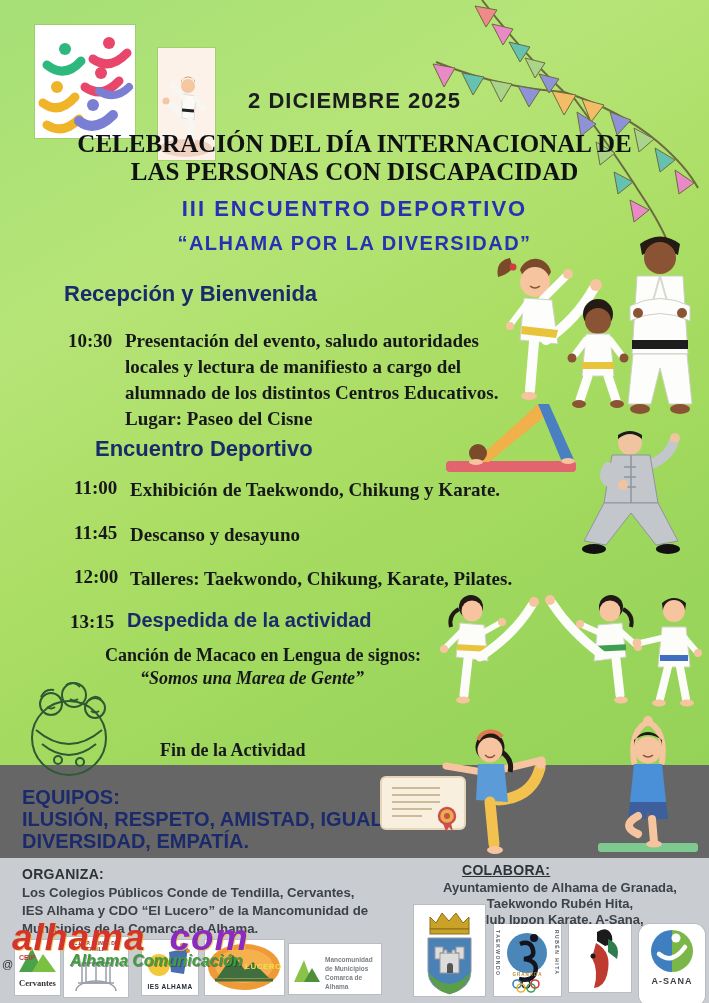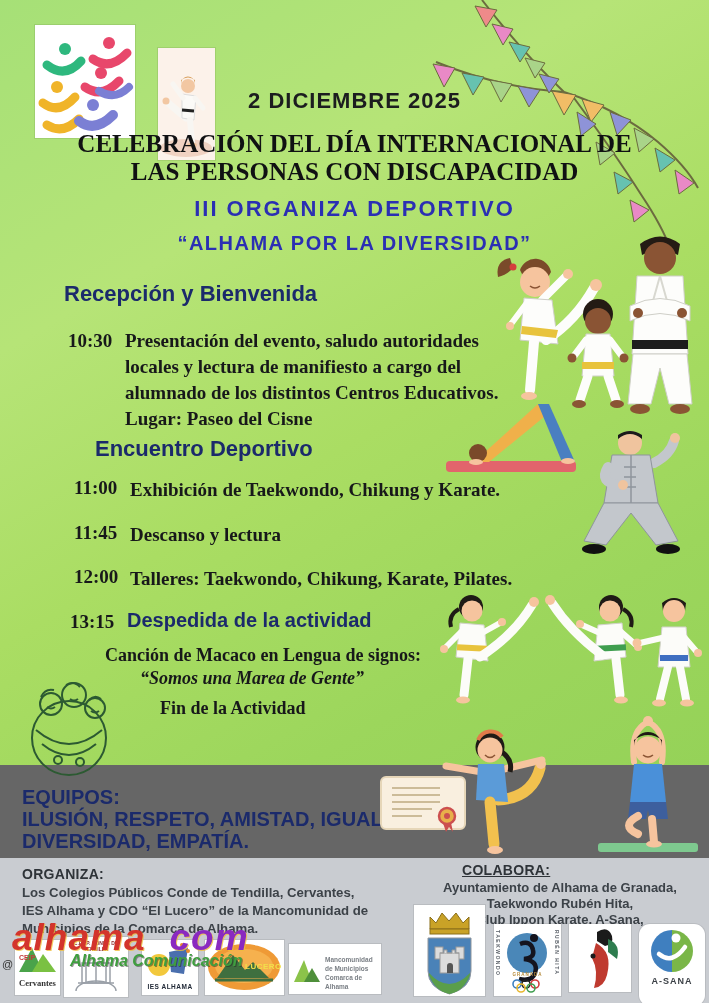--- a/index.html
+++ b/index.html
@@ -95,48 +95,48 @@
         <path d="M32,72 L34,94" stroke="#f8f6f2" stroke-width="6" stroke-linecap="round"></path>
         <ellipse cx="34" cy="97" rx="5" ry="2.5" fill="#f2c7a2"></ellipse>
         <circle cx="30" cy="38" r="7" fill="#f2c7a2"></circle>
         <path d="M23,36 a7,7 0 0 1 14,-1 l0,-3 q-7,-5 -14,0 z" fill="#d8a05e"></path>
       </svg>
     </div>
 
     <div class="abs center date" style="top:88px;">2 DICIEMBRE 2025</div>
     <div class="abs center title" style="top:130px;">CELEBRACIÓN DEL DÍA INTERNACIONAL DE</div>
     <div class="abs center title" style="top:158px;">LAS PERSONAS CON DISCAPACIDAD</div>
-    <div class="abs center blue-display" style="top:196px;font-size:22px;letter-spacing:2px;">III  ORGANIZA DEPORTIVO</div>
+    <div class="abs center blue-display" style="top:196px;font-size:22px;letter-spacing:2px;">III  ENCUENTRO DEPORTIVO</div>
     <div class="abs center blue-display" style="top:232px;font-size:20px;letter-spacing:1.5px;">“ALHAMA POR LA DIVERSIDAD”</div>
 
     <div class="abs navy" style="left:64px;top:281px;font-size:22px;">Recepción y Bienvenida</div>
 
     <div class="abs time" style="left:68px;top:330px;">10:30</div>
     <div class="abs navy" style="left:95px;top:436px;font-size:22px;">Encuentro Deportivo</div>
 
     <div class="abs sched-text" style="left:125px;top:328px;width:400px;">Presentación del evento, saludo autoridades
 locales y lectura de manifiesto a cargo del
 alumnado de los distintos Centros Educativos.
 Lugar: Paseo del Cisne</div>
 
     <div class="abs time" style="left:74px;top:477px;">11:00</div>
     <div class="abs sched-text" style="left:130px;top:477px;width:400px;">Exhibición de Taekwondo, Chikung y Karate.</div>
 
     <div class="abs time" style="left:74px;top:522px;">11:45</div>
-    <div class="abs sched-text" style="left:130px;top:522px;width:400px;">Descanso y lectura</div>
+    <div class="abs sched-text" style="left:130px;top:522px;width:400px;">Descanso y desayuno</div>
 
     <div class="abs time" style="left:74px;top:566px;">12:00</div>
     <div class="abs sched-text" style="left:130px;top:566px;width:420px;">Talleres: Taekwondo, Chikung, Karate, Pilates.</div>
 
     <div class="abs time" style="left:70px;top:611px;">13:15</div>
     <div class="abs navy" style="left:127px;top:609px;font-size:20px;">Despedida de la actividad</div>
 
     <div class="abs closing" style="left:105px;top:645px;">Canción de Macaco en Lengua de signos:</div>
     <div class="abs closing" style="left:140px;top:668px;font-style:italic;">“Somos una Marea de Gente”</div>
-    <div class="abs closing" style="left:160px;top:698px;">Fin de la Actividad</div>
+    <div class="abs closing" style="left:160px;top:740px;">Fin de la Actividad</div>
 
     <svg class="abs" style="left:22px;top:672px;" width="95" height="115" viewBox="0 0 95 115">
       <g fill="none" stroke="#2c5a32" stroke-width="2">
         <circle cx="47" cy="66" r="37"></circle>
         <path d="M14,58 Q47,86 80,58"></path>
         <path d="M20,72 Q47,94 74,72"></path>
         <circle cx="29" cy="32" r="11"></circle>
         <circle cx="52" cy="23" r="12"></circle>
         <circle cx="73" cy="36" r="10"></circle>
         <path d="M19,25 q4,-9 13,-7 M44,13 q8,-5 14,2 M67,28 q6,-6 12,-1"></path>

